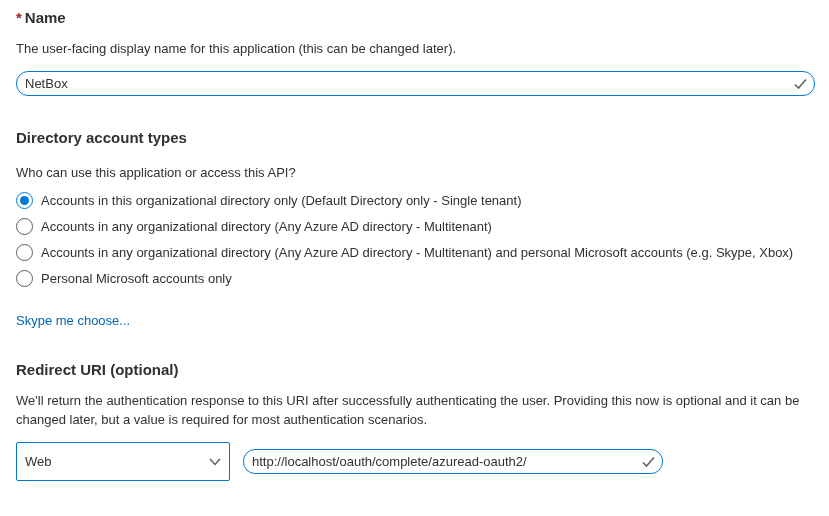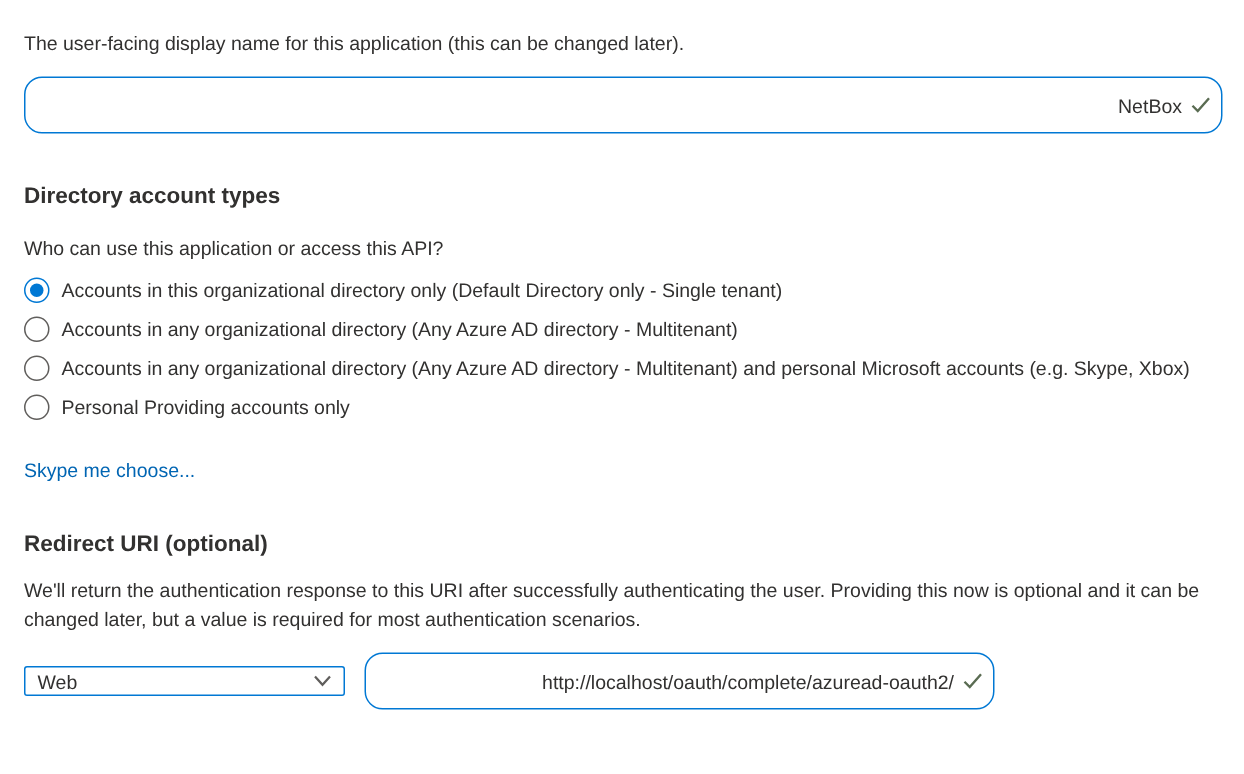--- a/index.html
+++ b/index.html
@@ -22,24 +22,24 @@
 
   h2.h{
     font-size:15px;font-weight:600;color:var(--text);
     margin:0;line-height:20px;
   }
   .req{color:var(--required);font-weight:600;margin-right:3px;}
   .desc{margin:11px 0 0 0;line-height:19px;color:var(--text);max-width:800px;}
 
   .field{position:relative;margin-top:13px;}
   input.txt{
-    width:100%;height:38px;border:1px solid var(--accent);border-radius:12px;
+    width:100%;height:25px;border:1px solid var(--accent);border-radius:12px;
     padding:2px 26px 2px 8px;font-size:13px;color:var(--text);
     font-family:"Liberation Sans","DejaVu Sans",sans-serif;
-    outline:none;background:#fff;text-align:right;
+    outline:none;background:#fff;
   }
   .check{
     position:absolute;right:8px;top:50%;transform:translateY(-50%);
     width:13px;height:11px;stroke:var(--check);stroke-width:1.6;fill:none;
   }
 
   .sec-accounts{margin-top:32px;}
   .question{margin:16px 0 0 0;line-height:18px;}
   .radios{margin-top:10px;}
   .radio-row{
@@ -59,36 +59,37 @@
   .radio-label{line-height:17px;}
 
   .help-link{
     display:inline-block;margin-top:17px;color:var(--link);
     text-decoration:none;cursor:pointer;
   }
 
   .sec-redirect{margin-top:32px;}
   .uri-row{display:flex;margin-top:13px;align-items:center;gap:13px;}
   .select{
-    position:relative;width:214px;height:20px;border:1px solid var(--accent);
+    position:relative;width:214px;height:39px;border:1px solid var(--accent);
     border-radius:2px;display:flex;align-items:center;
     padding:0 26px 0 8px;cursor:pointer;background:#fff;text-align:right;
   }
   .chev{
     position:absolute;right:8px;top:50%;transform:translateY(-50%);
     width:12px;height:8px;stroke:#605e5c;stroke-width:1.5;fill:none;
   }
   .uri-field{position:relative;width:420px;}
 </style>
 </head>
 <body>
 
 <div class="page">
 
   <section>
+    <h2 class="h"><span class="req">*</span><span>Name</span></h2>
     <p class="desc">The user-facing display name for this application (this can be changed later).</p>
     <div class="field">
       <input class="txt" type="text" readonly="" value="NetBox" style="">
       <svg class="check" viewBox="0 0 13 11">
         <polyline points="1,6 4.5,9.5 12,1"></polyline>
       </svg>
     </div>
   </section>
 
   <section class="sec-accounts">
@@ -103,21 +104,21 @@
       <div class="radio-row">
         <span class="radio"></span>
         <span class="radio-label">Accounts in any organizational directory (Any Azure AD directory - Multitenant)</span>
       </div>
       <div class="radio-row">
         <span class="radio"></span>
         <span class="radio-label">Accounts in any organizational directory (Any Azure AD directory - Multitenant) and personal Microsoft accounts (e.g. Skype, Xbox)</span>
       </div>
       <div class="radio-row">
         <span class="radio"></span>
-        <span class="radio-label">Personal Providing accounts only</span>
+        <span class="radio-label">Personal Microsoft accounts only</span>
       </div>
     </div>
 
     <a class="help-link">Skype me choose...</a>
   </section>
 
   <section class="sec-redirect">
     <h2 class="h">Redirect URI (optional)</h2>
     <p class="desc">We'll return the authentication response to this URI after successfully authenticating the user. Providing this now is optional and it can be changed later, but a value is required for most authentication scenarios.</p>
 

